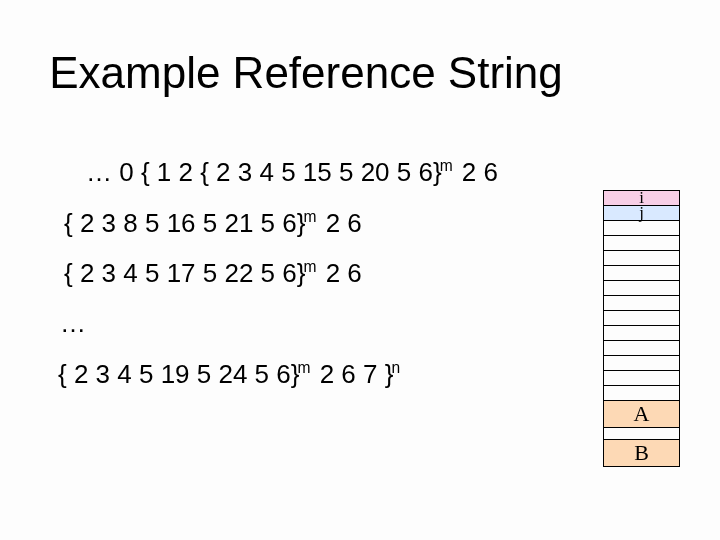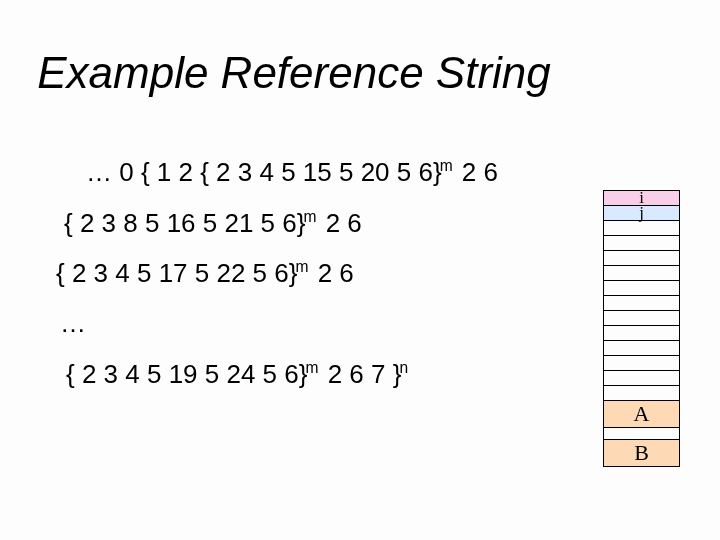--- a/index.html
+++ b/index.html
@@ -13,26 +13,25 @@
   }
   .slide {
     position: relative;
     width: 720px;
     height: 540px;
     box-sizing: border-box;
   }
   .title {
     position: absolute;
     top: 48px;
-    left: 4px;
+    left: 16px;
     width: 580px;
     text-align: center;
     font-size: 44px;
     font-weight: normal;
-    font-style: italic;
   }
   .lines {
     position: absolute;
     top: 158px;
     left: 50px;
     width: 530px;
     font-size: 26px;
     line-height: 1.0;
   }
   .line {
@@ -84,27 +83,27 @@
   <div class="lines">
 
     <div class="line">
       <span>… 0 { 1  2  { 2  3  4  5  15  5  20  5  6}</span><sup>m</sup><span> 2  6</span>
     </div>
 
     <div class="line" style="margin-left:14px">
       <span>{ 2  3  8  5  16  5  21  5  6}</span><sup>m</sup><span> 2  6</span>
     </div>
 
-    <div class="line" style="margin-left:6px">
+    <div class="line" style="margin-left:14px">
       <span>{ 2  3  4  5  17  5  22  5  6}</span><sup>m</sup><span> 2  6</span>
     </div>
 
     <div class="ell">…</div>
 
-    <div class="line" style="margin-left:16px">
+    <div class="line" style="margin-left:8px">
       <span>{ 2  3  4  5  19  5  24  5  6}</span><sup>m</sup><span> 2  6  7 }</span><sup>n</sup><span></span>
     </div>
 
   </div>
 
   <div class="stack">
     <div class="row pink">i</div>
     <div class="row blue">j</div>
     <div class="row"></div>
     <div class="row"></div>

